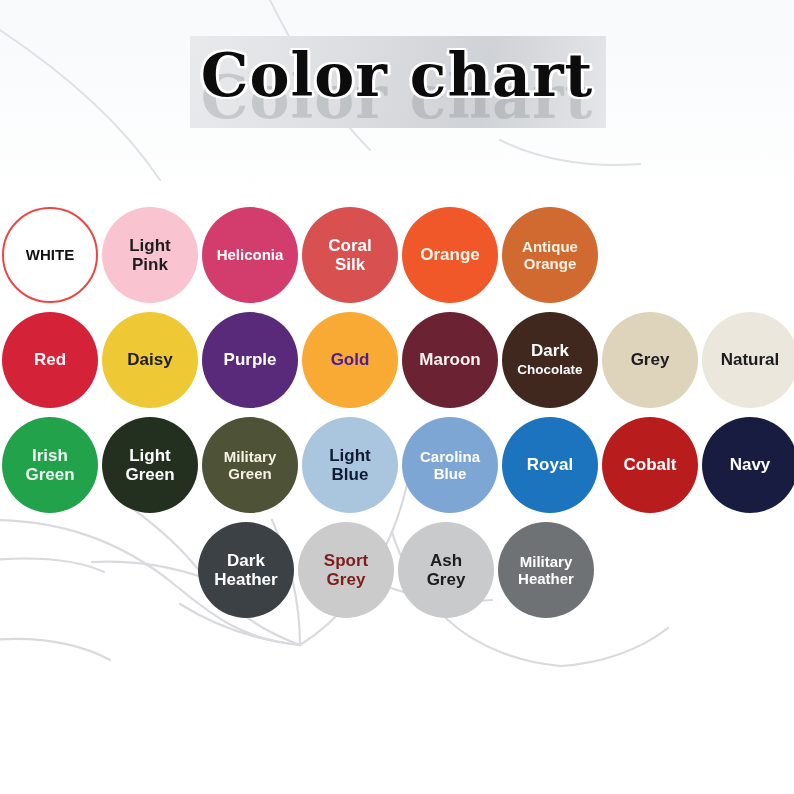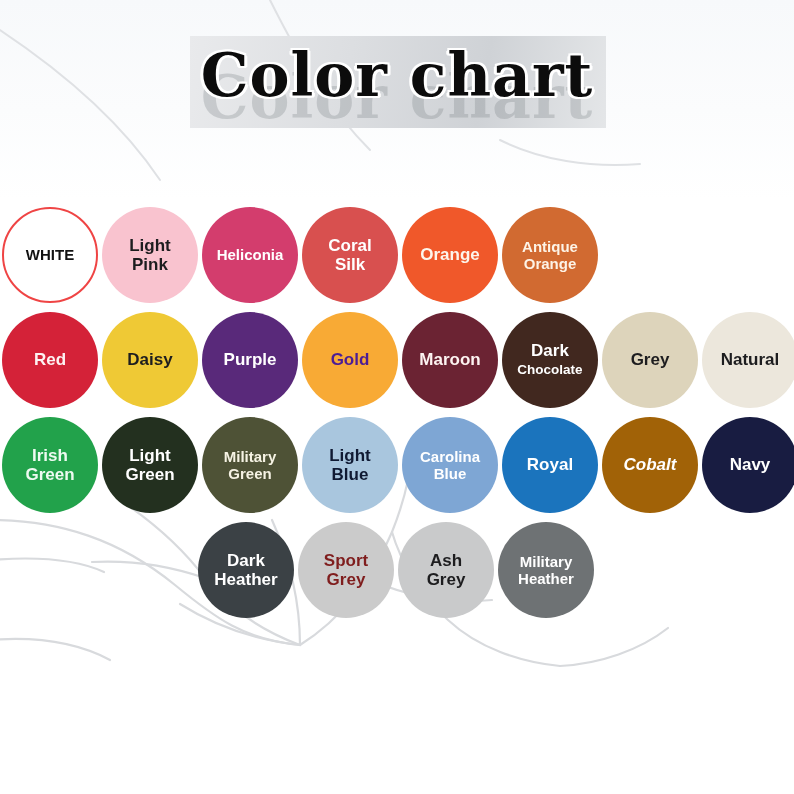--- a/index.html
+++ b/index.html
@@ -264,21 +264,21 @@
         <div class="swatch-label small" style="color: rgb(255, 255, 255);">
           <span class="l1">Carolina</span>
           <span class="l2">Blue</span>
         </div>
       </div>
       <div class="swatch" style="background: rgb(27, 116, 189);">
         <div class="swatch-label one-line" style="color: rgb(255, 255, 255);">
           <span class="l1">Royal</span>
         </div>
       </div>
-      <div class="swatch" style="background: #a16207; font-style: italic;">
+      <div class="swatch" style="background: #b91c1c;">
         <div class="swatch-label one-line" style="color: rgb(255, 255, 255);">
           <span class="l1">Cobalt</span>
         </div>
       </div>
       <div class="swatch" style="background: rgb(24, 28, 65);">
         <div class="swatch-label one-line" style="color: rgb(255, 255, 255);">
           <span class="l1">Navy</span>
         </div>
       </div>
     </div>

